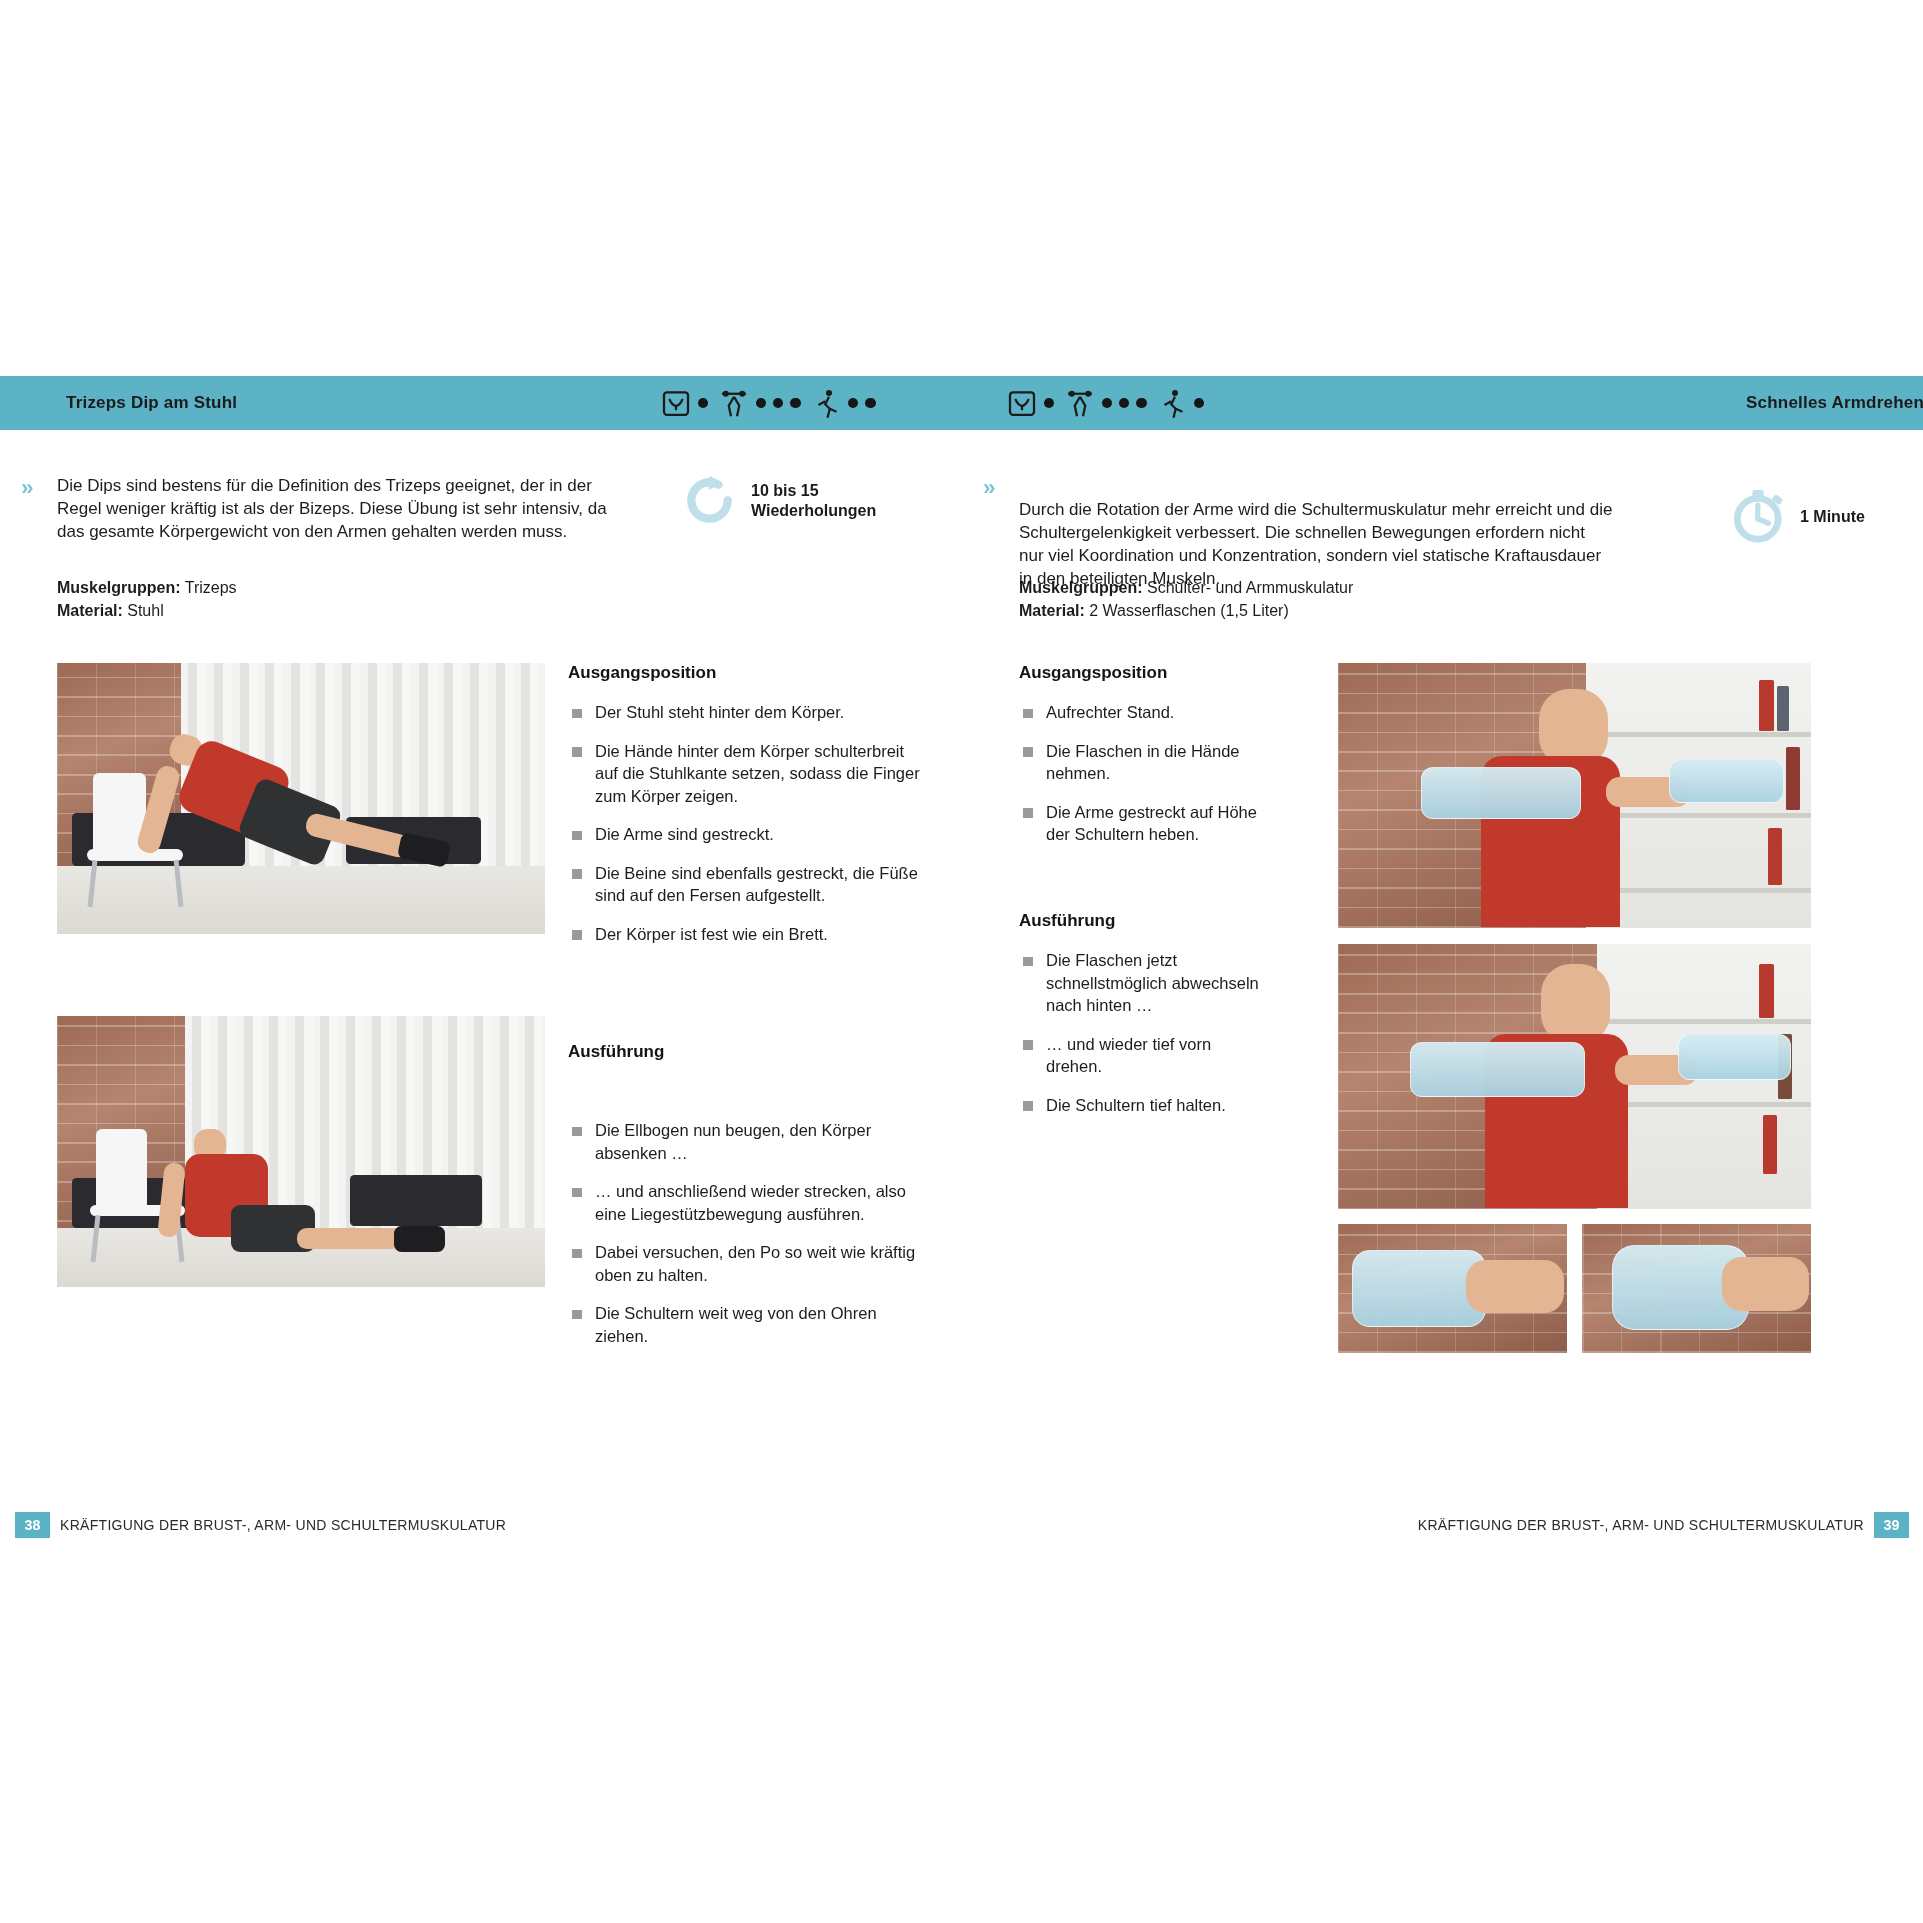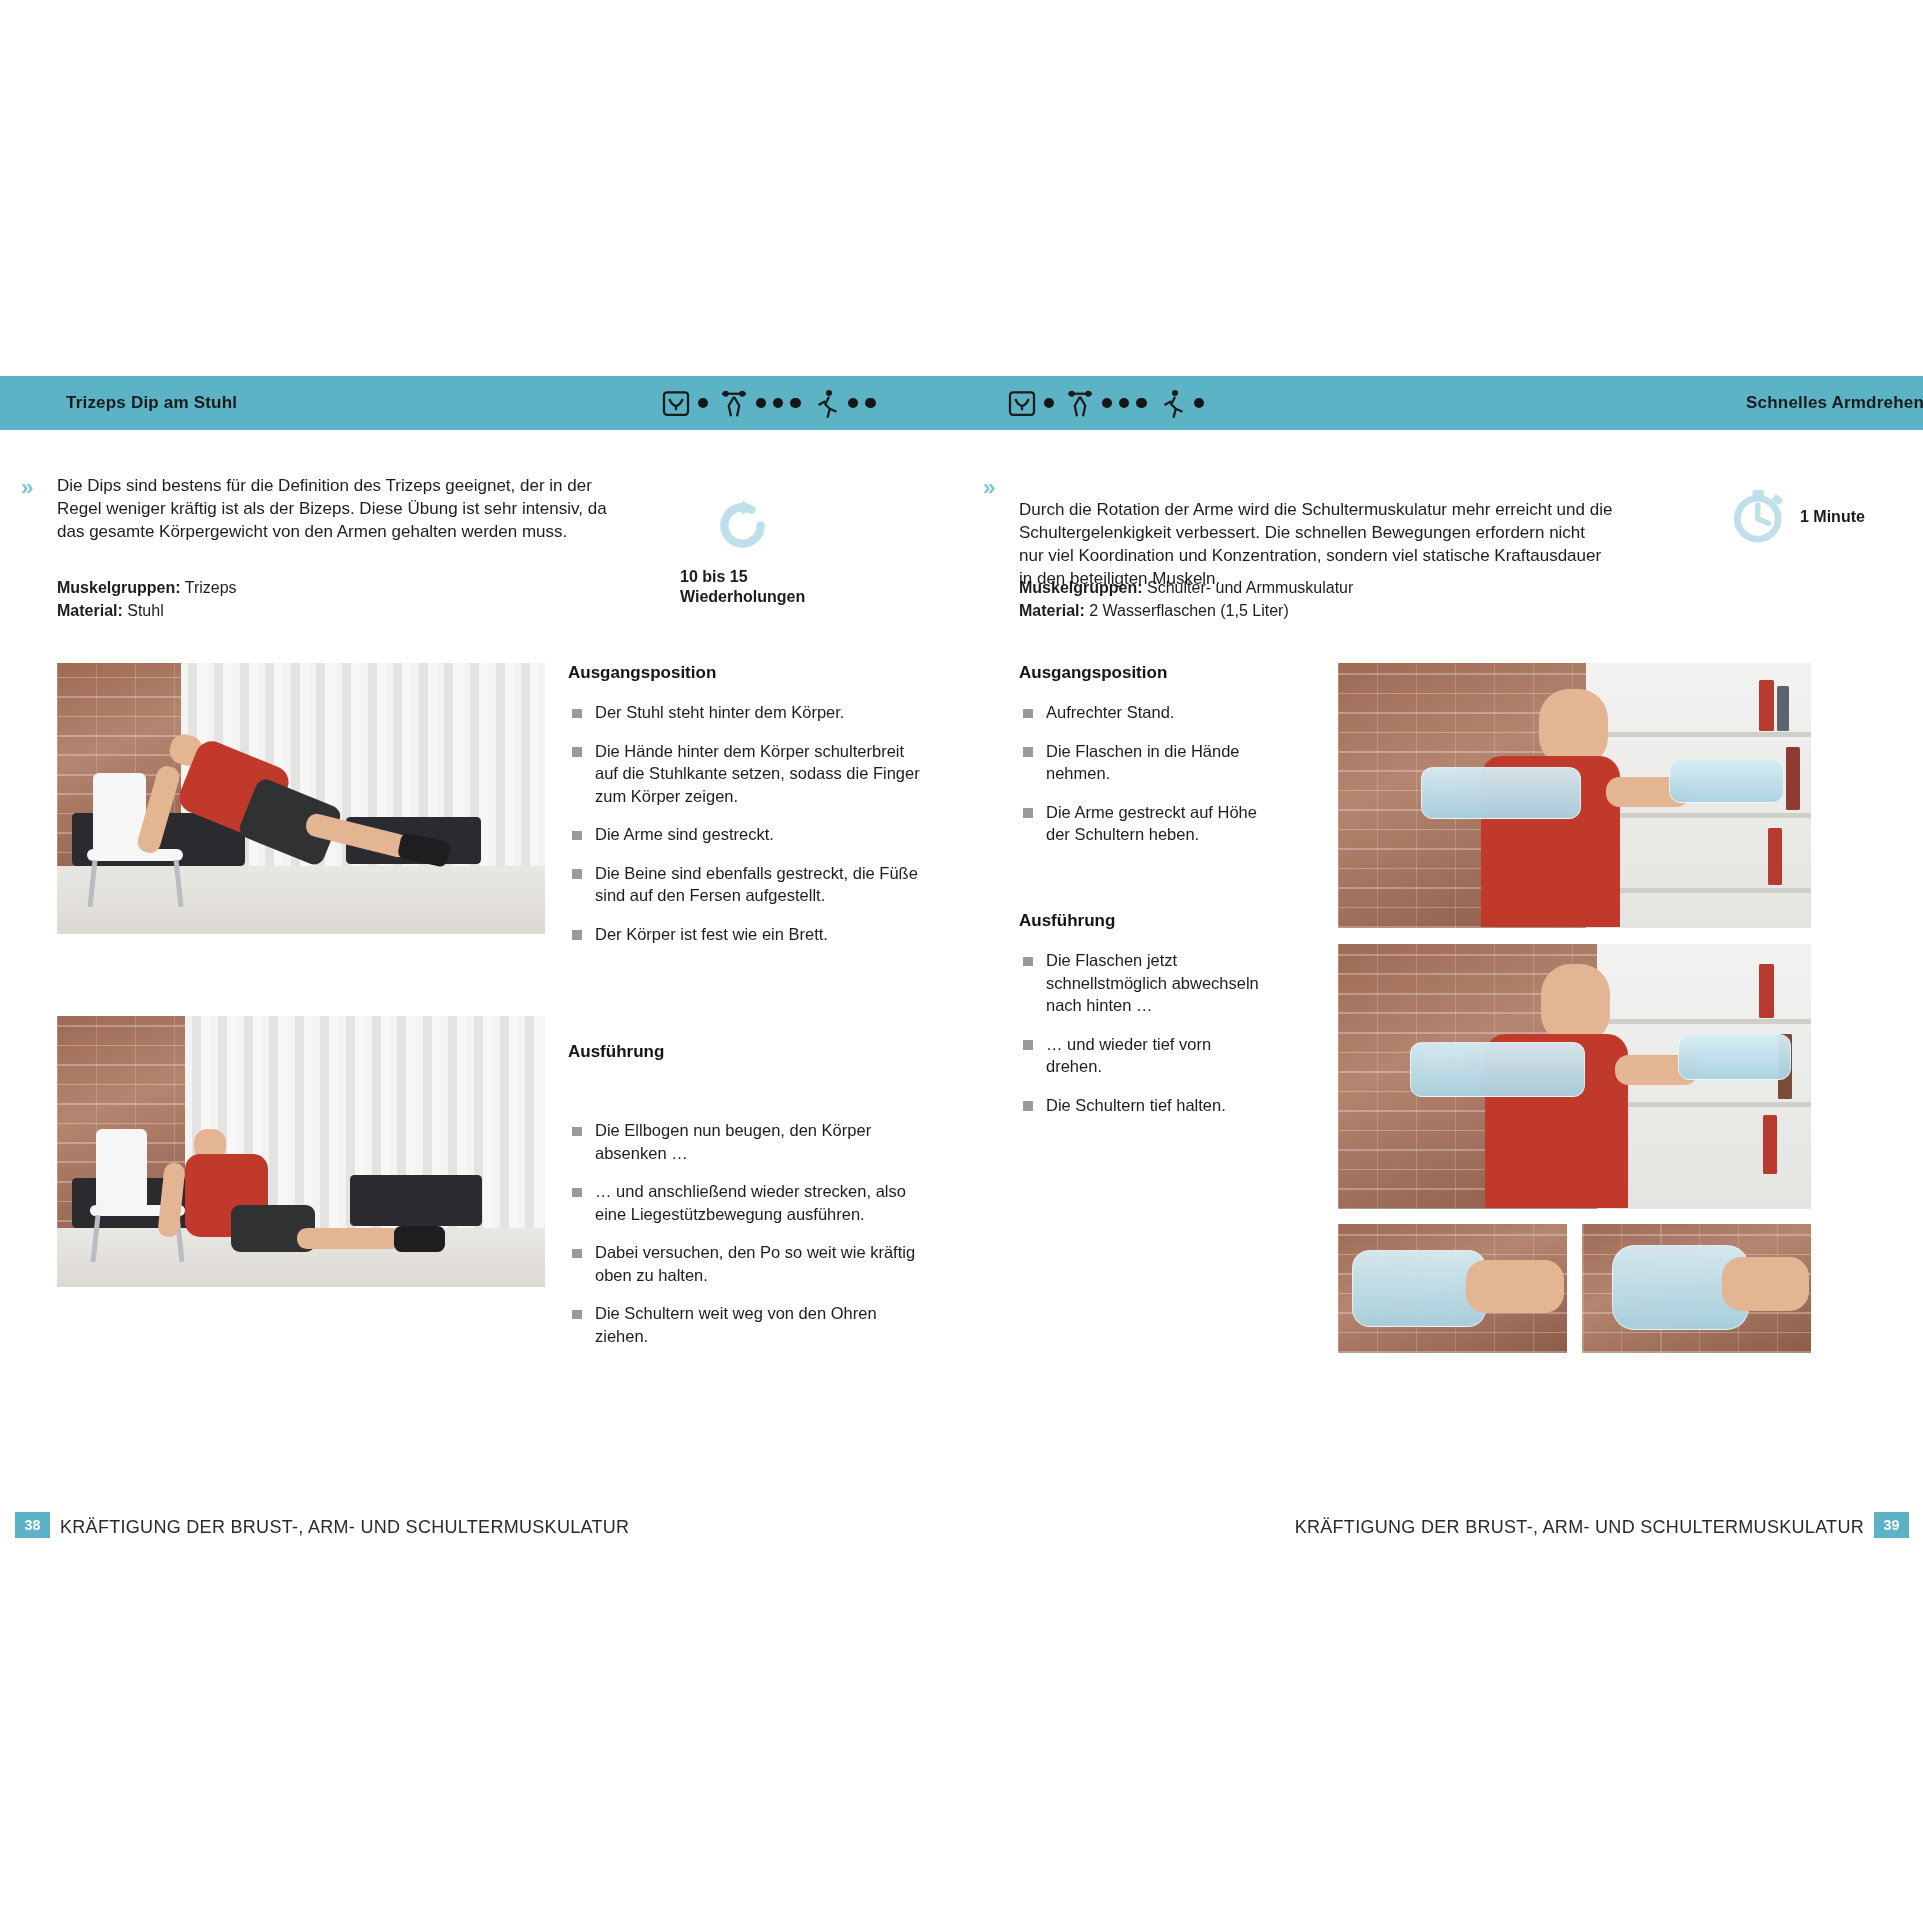--- a/index.html
+++ b/index.html
@@ -211,21 +211,21 @@
     background: #5cb3c6;
     color: #ffffff;
     font-size: 14.3px;
     font-weight: bold;
     display: flex;
     align-items: center;
     justify-content: center;
   }
   .running-head {
     position: absolute;
-    font-size: 18px;
+    font-size: 14px;
     letter-spacing: 0.3px;
     color: #2a2a2a;
     white-space: nowrap;
     top: 4.5px;
   }
   .page-left .folio { left: 15px; top: 0; }
   .page-left .running-head { left: 60px; }
   .page-right .folio { right: 15px; top: 0; }
   .page-right .running-head { right: 60px; }
 </style>
@@ -283,21 +283,21 @@
 
     <div class="meta" style="left:57px; top:201px;">
       <b>Muskelgruppen:</b>
       <span>Trizeps</span>
     </div>
     <div class="meta" style="left:57px; top:224px;">
       <b>Material:</b>
       <span>Stuhl</span>
     </div>
 
-    <div class="reps-badge" style="left:680px; top:120px;flex-direction:column;">
+    <div class="reps-badge" style="left:680px; top:95px;">
       <span class="glyph" style="width:59px;height:59px;">
         <svg width="59" height="59" viewBox="0 0 78 78">
           <path d="M63 39 a24 24 0 1 1 -12 -20.8" fill="none" stroke="#bfe0ea" stroke-width="11" stroke-linecap="round"></path>
           <path d="M39 6 l16 10 l-17 9 z" fill="#bfe0ea"></path>
         </svg>
       </span>
       <span class="reps-text">
         <span>10 bis 15</span><br>
         <span>Wiederholungen</span>
       </span>

